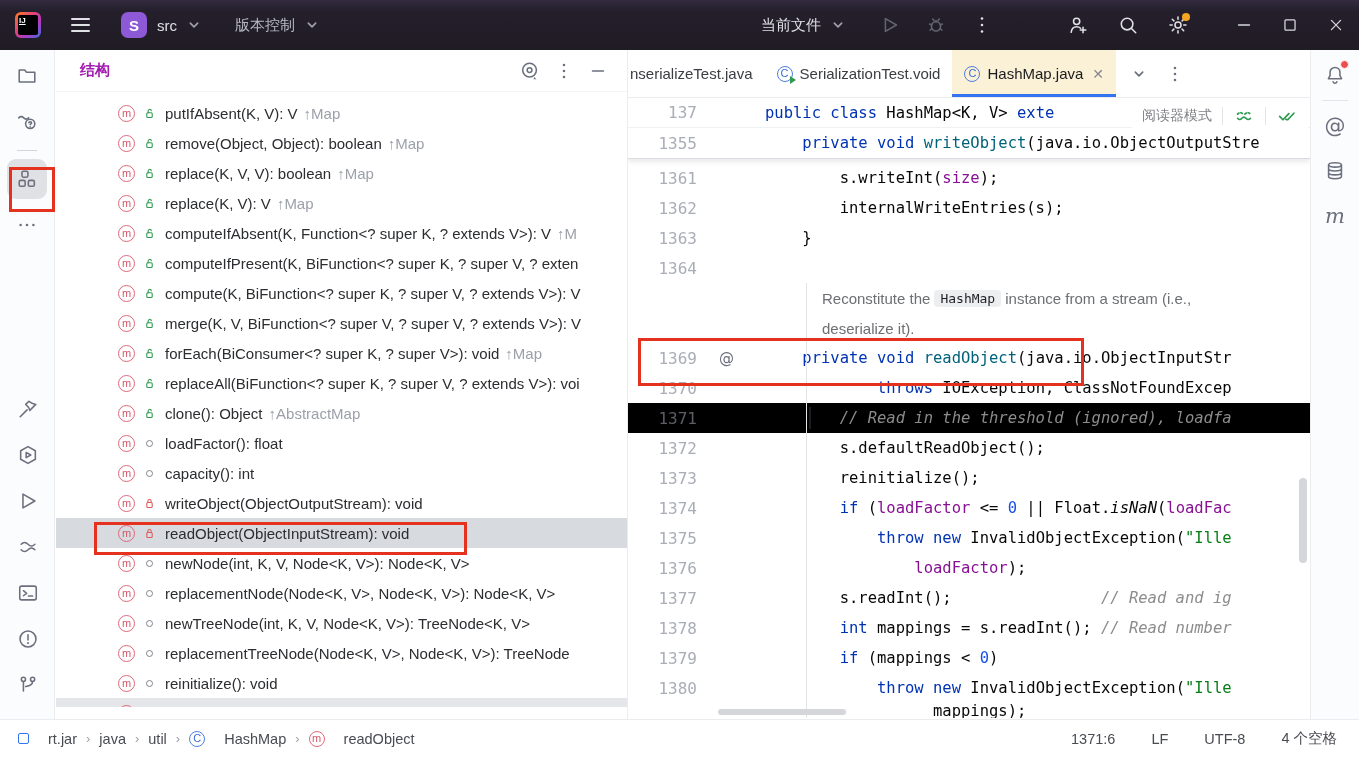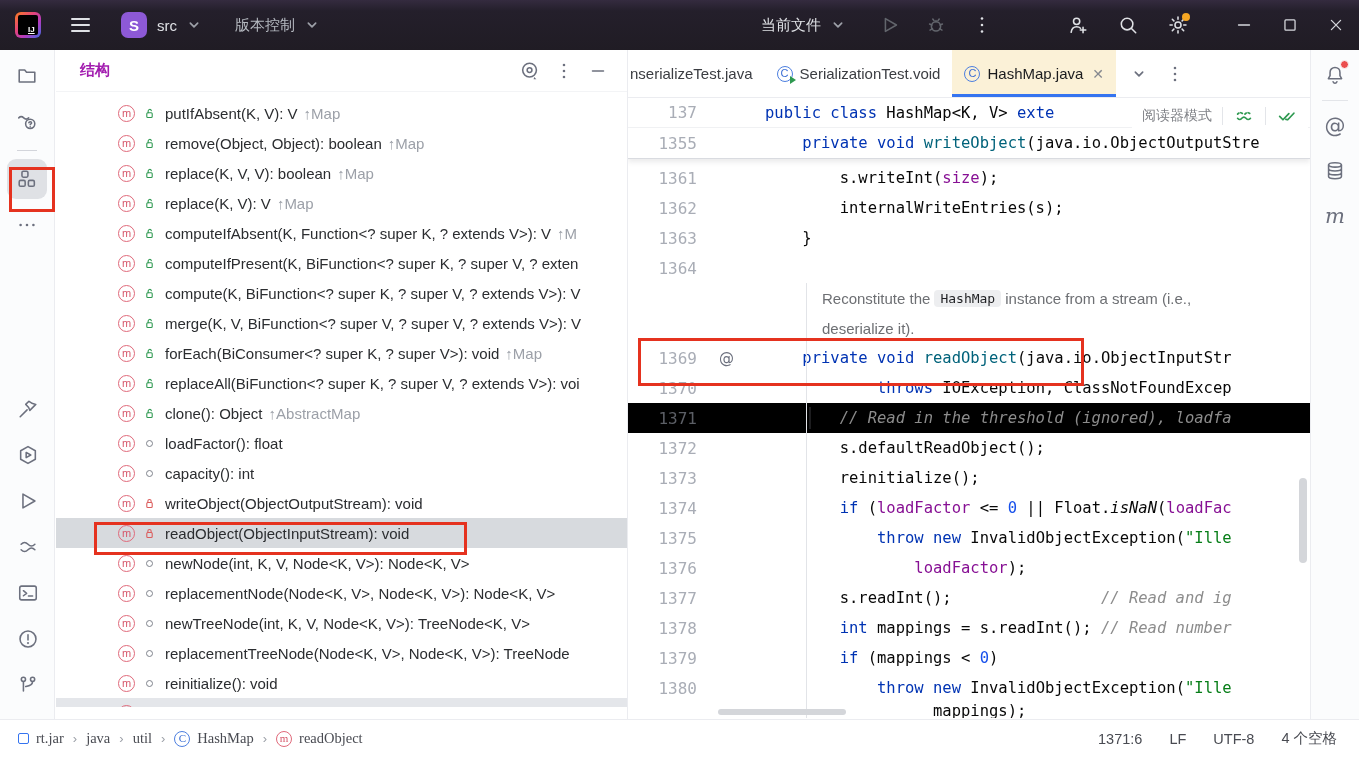--- a/index.html
+++ b/index.html
@@ -9,21 +9,21 @@
 
   
   #titlebar{position:absolute;left:0;top:0;width:1359px;height:50px;
     background:linear-gradient(180deg,#342b3f 0%,#241f2b 22%,#201c24 100%);
     display:flex;align-items:center;color:#dfe1e5;}
   .tb-item{display:flex;align-items:center;gap:6px;height:34px;padding:0 8px;border-radius:7px;cursor:default;}
   #logo{width:26px;height:26px;border-radius:6px;margin-left:15px;
     background:linear-gradient(135deg,#fc801d 0%,#e3447a 38%,#b03cc0 66%,#3d6ce0 100%);
     position:relative;}
   #logo .inner{position:absolute;left:3px;top:3px;width:20px;height:20px;background:#000;border-radius:2px;
-    color:#fff;font-size:8px;font-weight:bold;display:flex;align-items:flex-start;justify-content:flex-start;padding:10px;text-decoration:underline;}
+    color:#fff;font-size:8px;font-weight:bold;display:flex;align-items:flex-start;justify-content:flex-start;padding:1px;text-decoration:underline;}
   #hamburger{margin-left:22px;width:34px;justify-content:center;}
   #hamburger .bars{display:flex;flex-direction:column;gap:4px;}
   #hamburger .bars i{display:block;width:19px;height:2.2px;background:#dfe1e5;border-radius:2px;}
   #proj-avatar{width:26px;height:26px;border-radius:7px;background:#8d59d6;color:#fff;
     font-size:15px;font-weight:bold;display:flex;align-items:center;justify-content:center;margin-left:24px;}
   .tb-label{font-size:15px;color:#dfe1e5;}
   .tb-label.dim{color:#b4b8bf;}
   .chev{color:#9da0a8;}
   .tb-icon{width:34px;height:34px;display:flex;align-items:center;justify-content:center;border-radius:7px;position:relative;}
   .win-btn{width:46px;height:50px;display:flex;align-items:center;justify-content:center;}
@@ -102,26 +102,26 @@
   .bell-wrap{position:relative;}
   .bell-dot{position:absolute;right:6px;top:5px;width:9px;height:9px;border-radius:50%;background:#eb4e4e;border:1.5px solid #fbfcfd;}
   .rs-div{width:26px;height:1px;background:#e3e5e9;margin:4px auto;}
   .at-glyph{font-size:21px;color:#6c707e;font-family:"DejaVu Sans",sans-serif;}
   .m-glyph{font-size:21px;color:#6c707e;font-style:italic;font-family:"DejaVu Serif","Liberation Serif",serif;}
 
   
   #statusbar{position:absolute;left:0;top:719px;width:1359px;height:38px;background:#fff;border-top:1px solid #ebecf0;
     display:flex;align-items:center;font-size:14.5px;color:#494b52;}
   #breadcrumbs{display:flex;align-items:center;gap:9px;margin-left:18px;flex:1;}
-  .bc-item{display:flex;align-items:center;gap:7px;font-family:Liberation Serif, serif;}
+  .bc-item{display:flex;align-items:center;gap:19px;}
   .bc-sep{color:#9ca0a8;font-size:13px;}
   .jar-ic{width:11px;height:11px;border:1.6px solid #3574f0;border-radius:2px;}
   .bc-cls{width:16px;height:16px;border:1.4px solid #4d7fe0;border-radius:50%;color:#3d6fd4;font-size:11px;line-height:13px;text-align:center;}
   .bc-m{width:16px;height:16px;border:1.4px solid #e0697a;border-radius:50%;color:#d6576a;font-size:11px;line-height:13px;text-align:center;}
-  #status-right{display:flex;align-items:center;gap:27px;padding-right:22px;}
+  #status-right{display:flex;align-items:center;gap:36px;padding-right:22px;}
 
   
   .redbox{position:absolute;border:3px solid #e5321f;z-index:50;pointer-events:none;}
 </style>
 </head>
 <body>
 
 <div id="titlebar">
   <div id="logo">
       <div class="inner">IJ</div>

